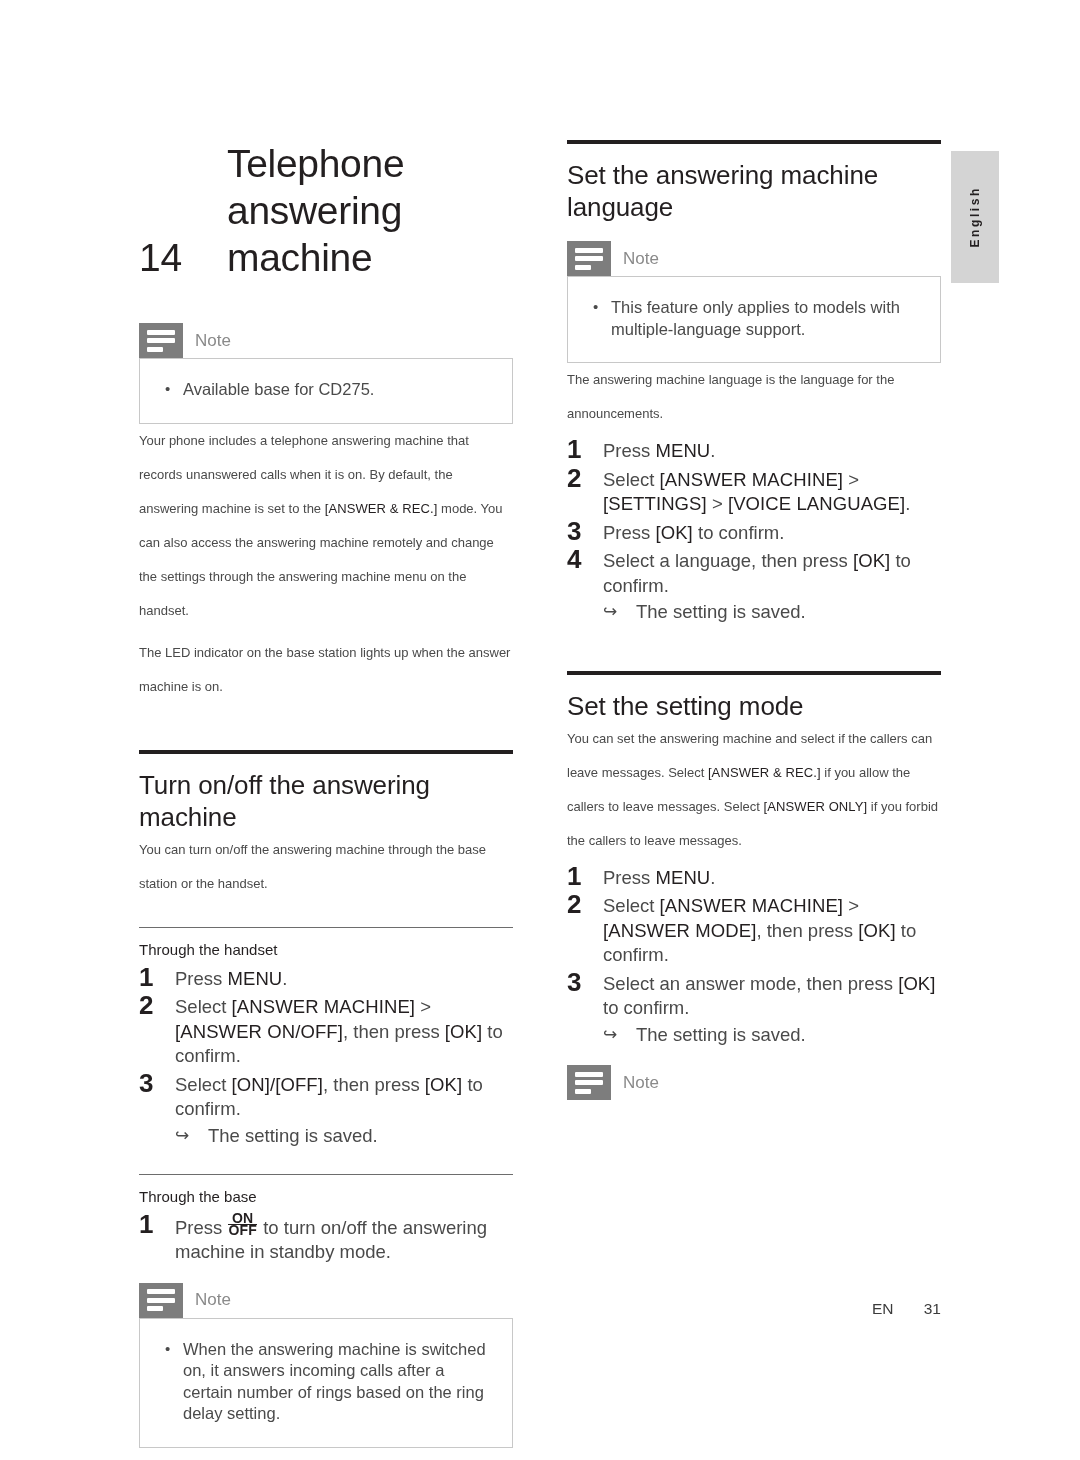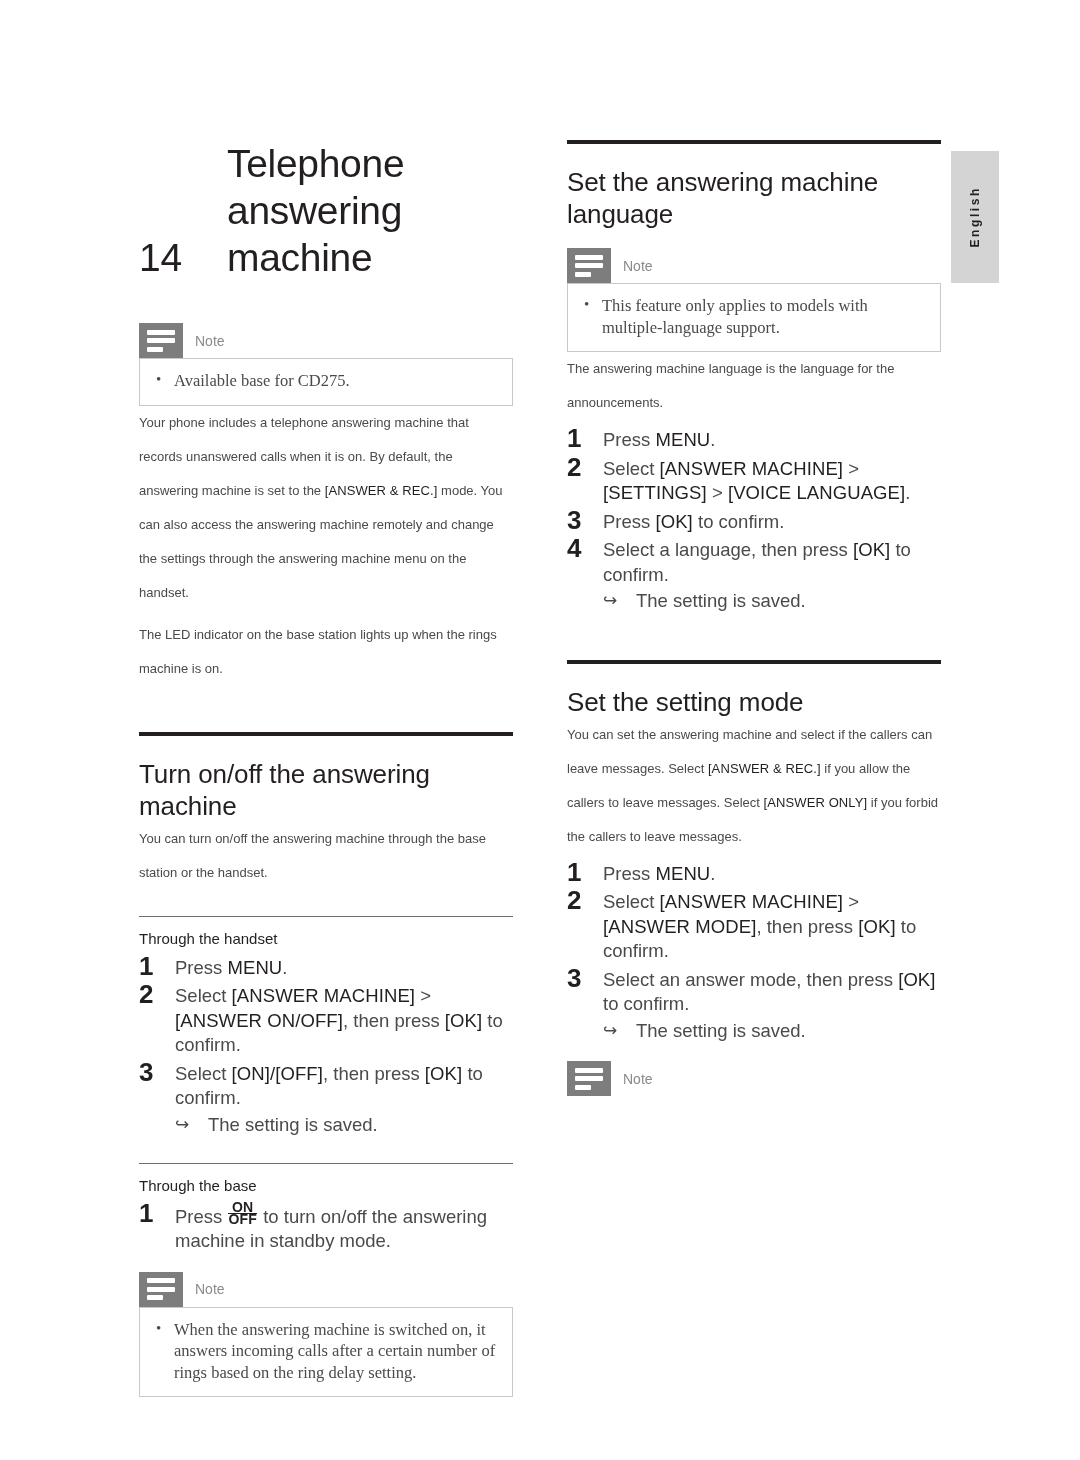--- a/index.html
+++ b/index.html
@@ -53,21 +53,21 @@
   
   .rule-heavy {
     border-top: 4px solid #231f20;
     margin: 0;
   }
   .h-section {
     font-size: 26px;
     line-height: 32px;
     font-weight: 400;
     color: #231f20;
-    margin: 22px 0 0 0;
+    margin: 15px 0 0 0;
     letter-spacing: -0.1px;
   }
   .section-block { margin-top: 46px; }
   .section-block.first { margin-top: 0; }
 
   
   .rule-thin {
     border-top: 1px solid #6d6d6d;
     margin: 0;
   }
@@ -182,33 +182,32 @@
     height: 5px;
     background: #ffffff;
     border-radius: 1px;
     width: 100%;
   }
   .note-icon i.short { width: 56%; align-self: flex-start; }
   .note-label {
     display: flex;
     align-items: center;
     padding-left: 12px;
-    font-size: 14px;
+    font-size: 17px;
     color: #8a8a8a;
   }
   .note-body {
     border: 1px solid #c8c8c8;
     padding: 11px 14px 13px 14px;
     box-sizing: border-box;
   }
   ul.note-list {
     list-style: none;
-    margin: 0;
+    margin: 9px;
     padding: 0;
-    font-family: Liberation Serif, serif;
   }
   ul.note-list li {
     position: relative;
     padding-left: 20px;
     font-size: 16.5px;
     line-height: 21.5px;
     color: #4a4a4a;
   }
   ul.note-list li:before {
     content: "\2022";
@@ -279,21 +278,21 @@
       <div class="note-body">
         <ul class="note-list">
           <li>Available base for CD275.</li>
         </ul>
       </div>
     </div>
 
     <p class="body after-heading">
       Your phone includes a telephone answering machine that records unanswered calls when it is on. By default, the answering machine is set to the <b class="cmd">[ANSWER&nbsp;&amp;&nbsp;REC.]</b> mode. You can also access the answering machine remotely and change the settings through the answering machine menu on the handset.
     </p>
-    <p class="body">The LED indicator on the base station lights up when the rings machine is on.</p>
+    <p class="body">The LED indicator on the base station lights up when the answer machine is on.</p>
 
     <div class="section-block">
       <div class="rule-heavy"></div>
       <h2 class="h-section">Turn on/off the answering machine</h2>
 
       <p class="body after-heading">You can turn on/off the answering machine through the base station or the handset.</p>
 
       <div style="margin-top:26px">
         <div class="rule-thin"></div>
         <h3 class="h-sub">Through the handset</h3>
@@ -411,14 +410,18 @@
           <div class="note-label">Note</div>
         </div>
       </div>
     </div>
   </div>
 
   <div class="lang-tab">
     <span>English</span>
   </div>
 
+  <div class="footer">
+    <span>EN</span>
+    <span class="pg">31</span>
+  </div>
 
 </div>
 
 </body></html>

